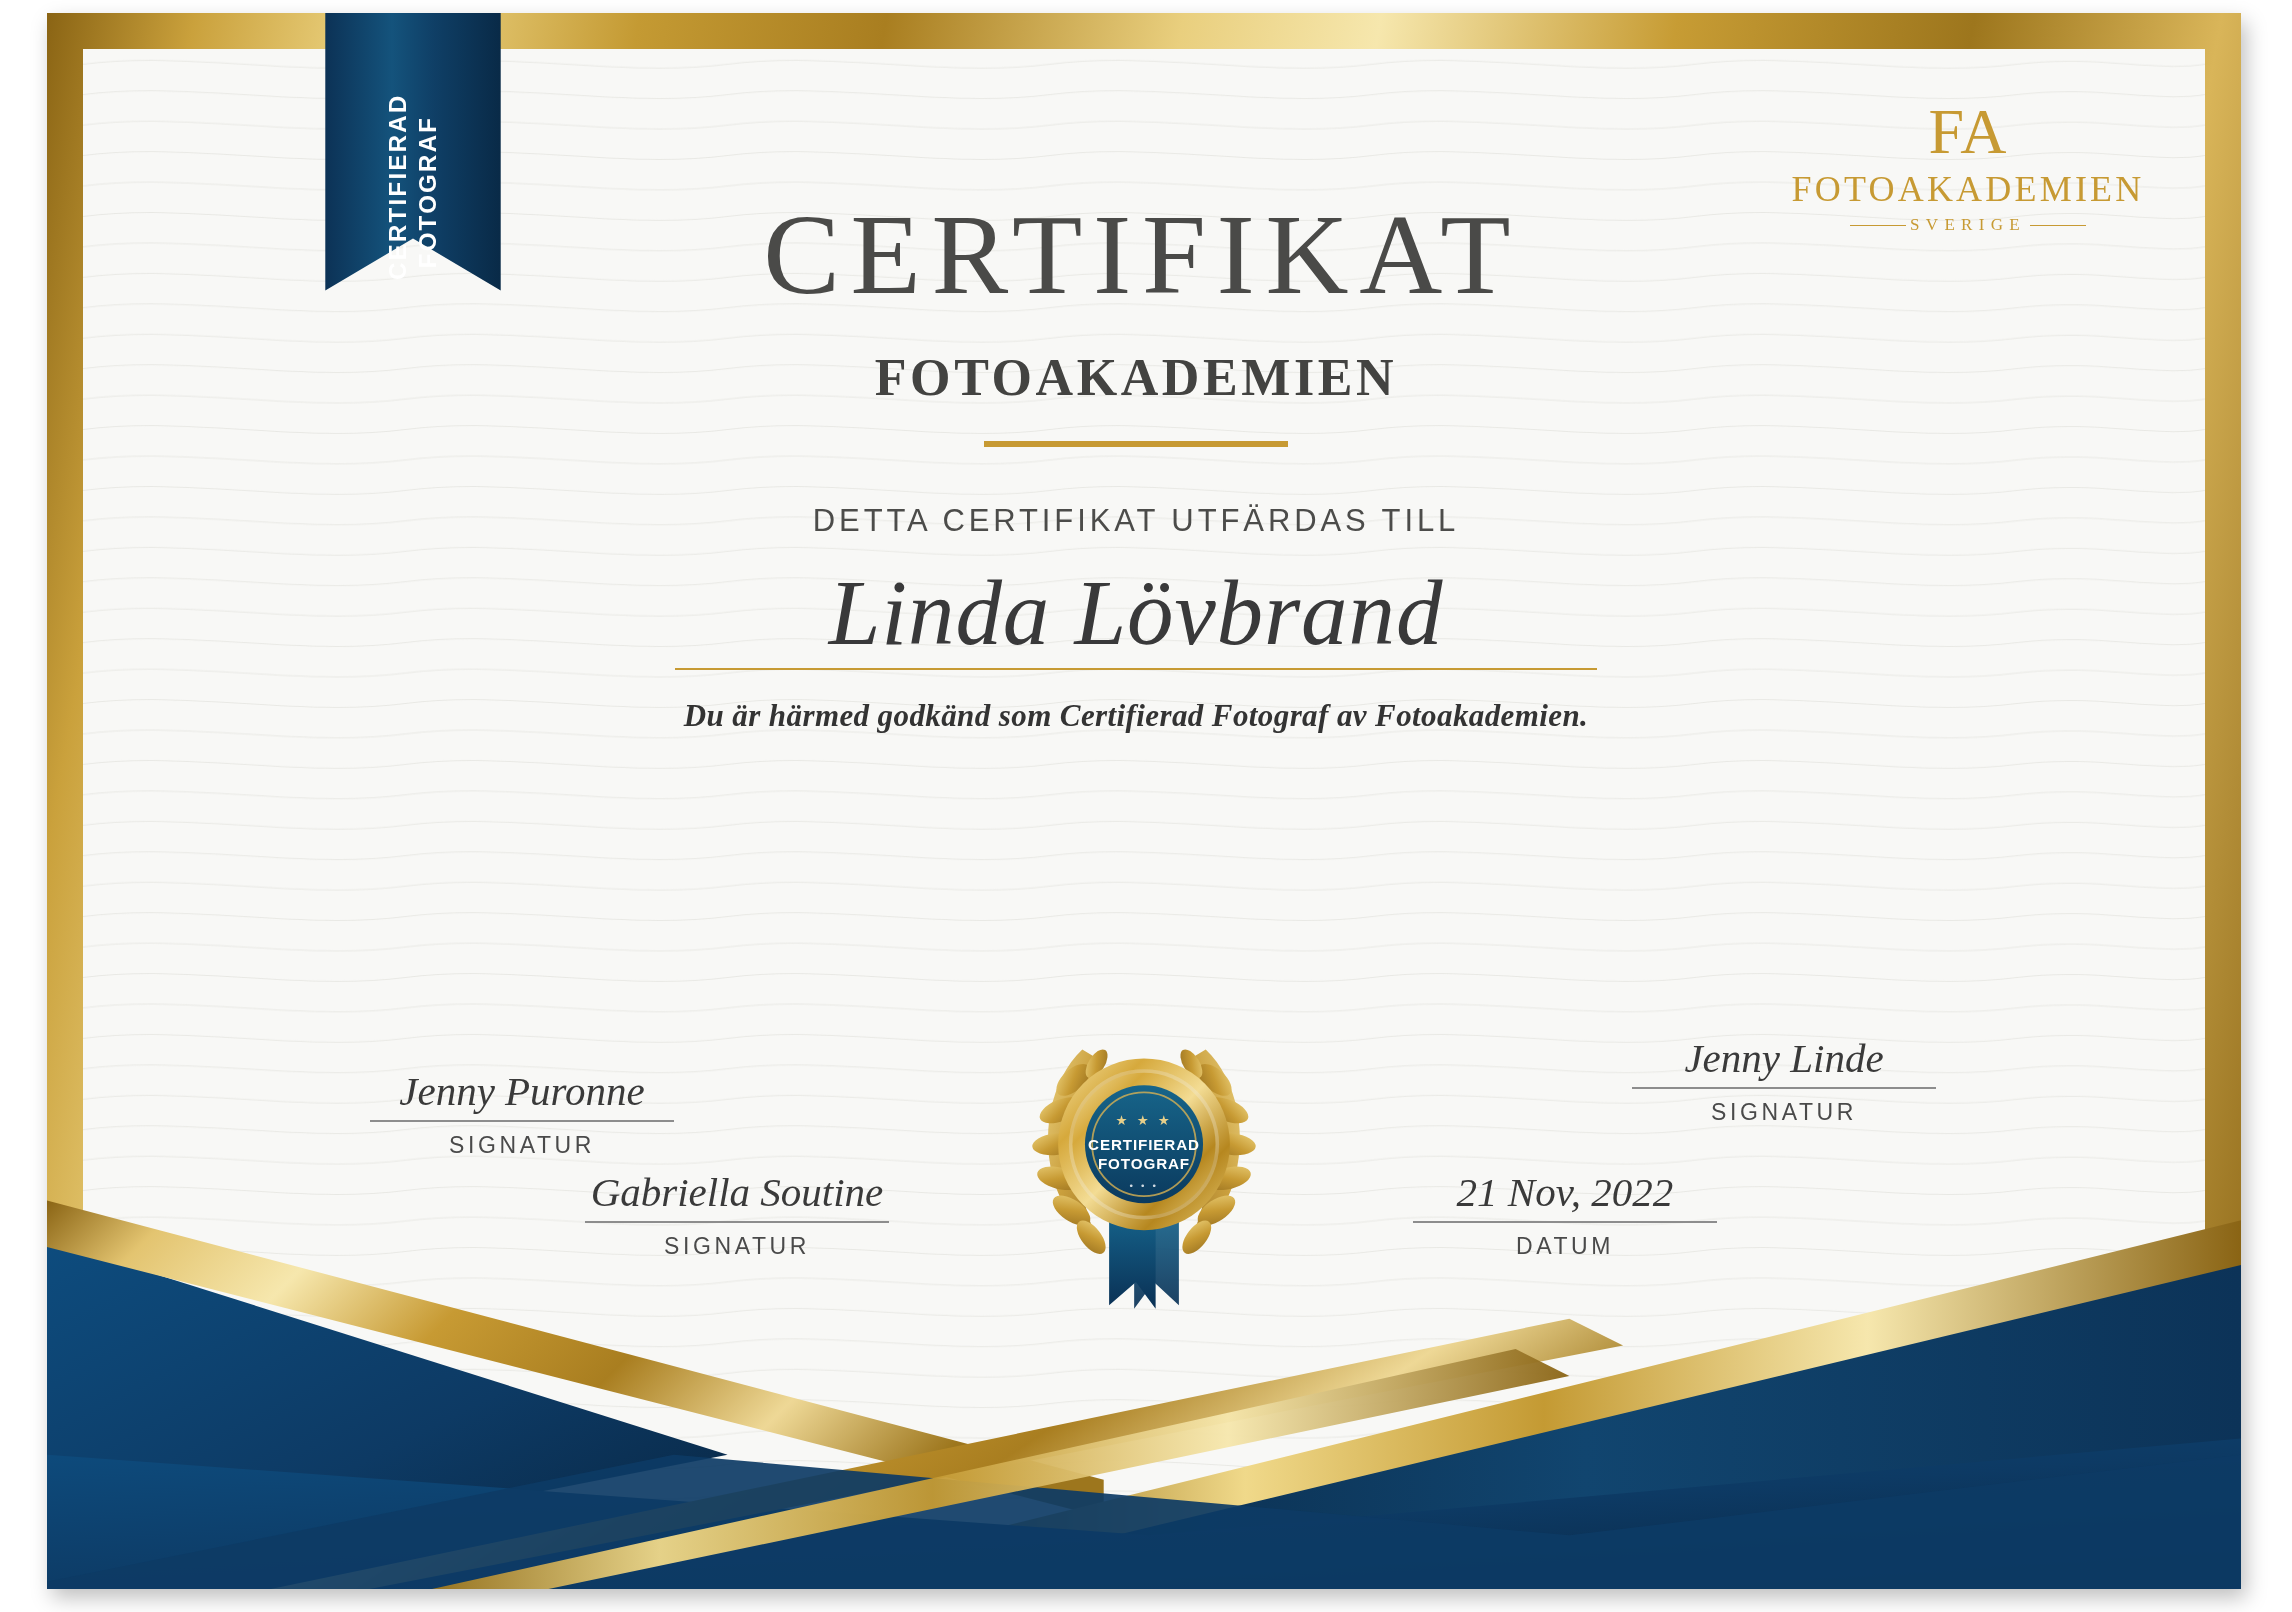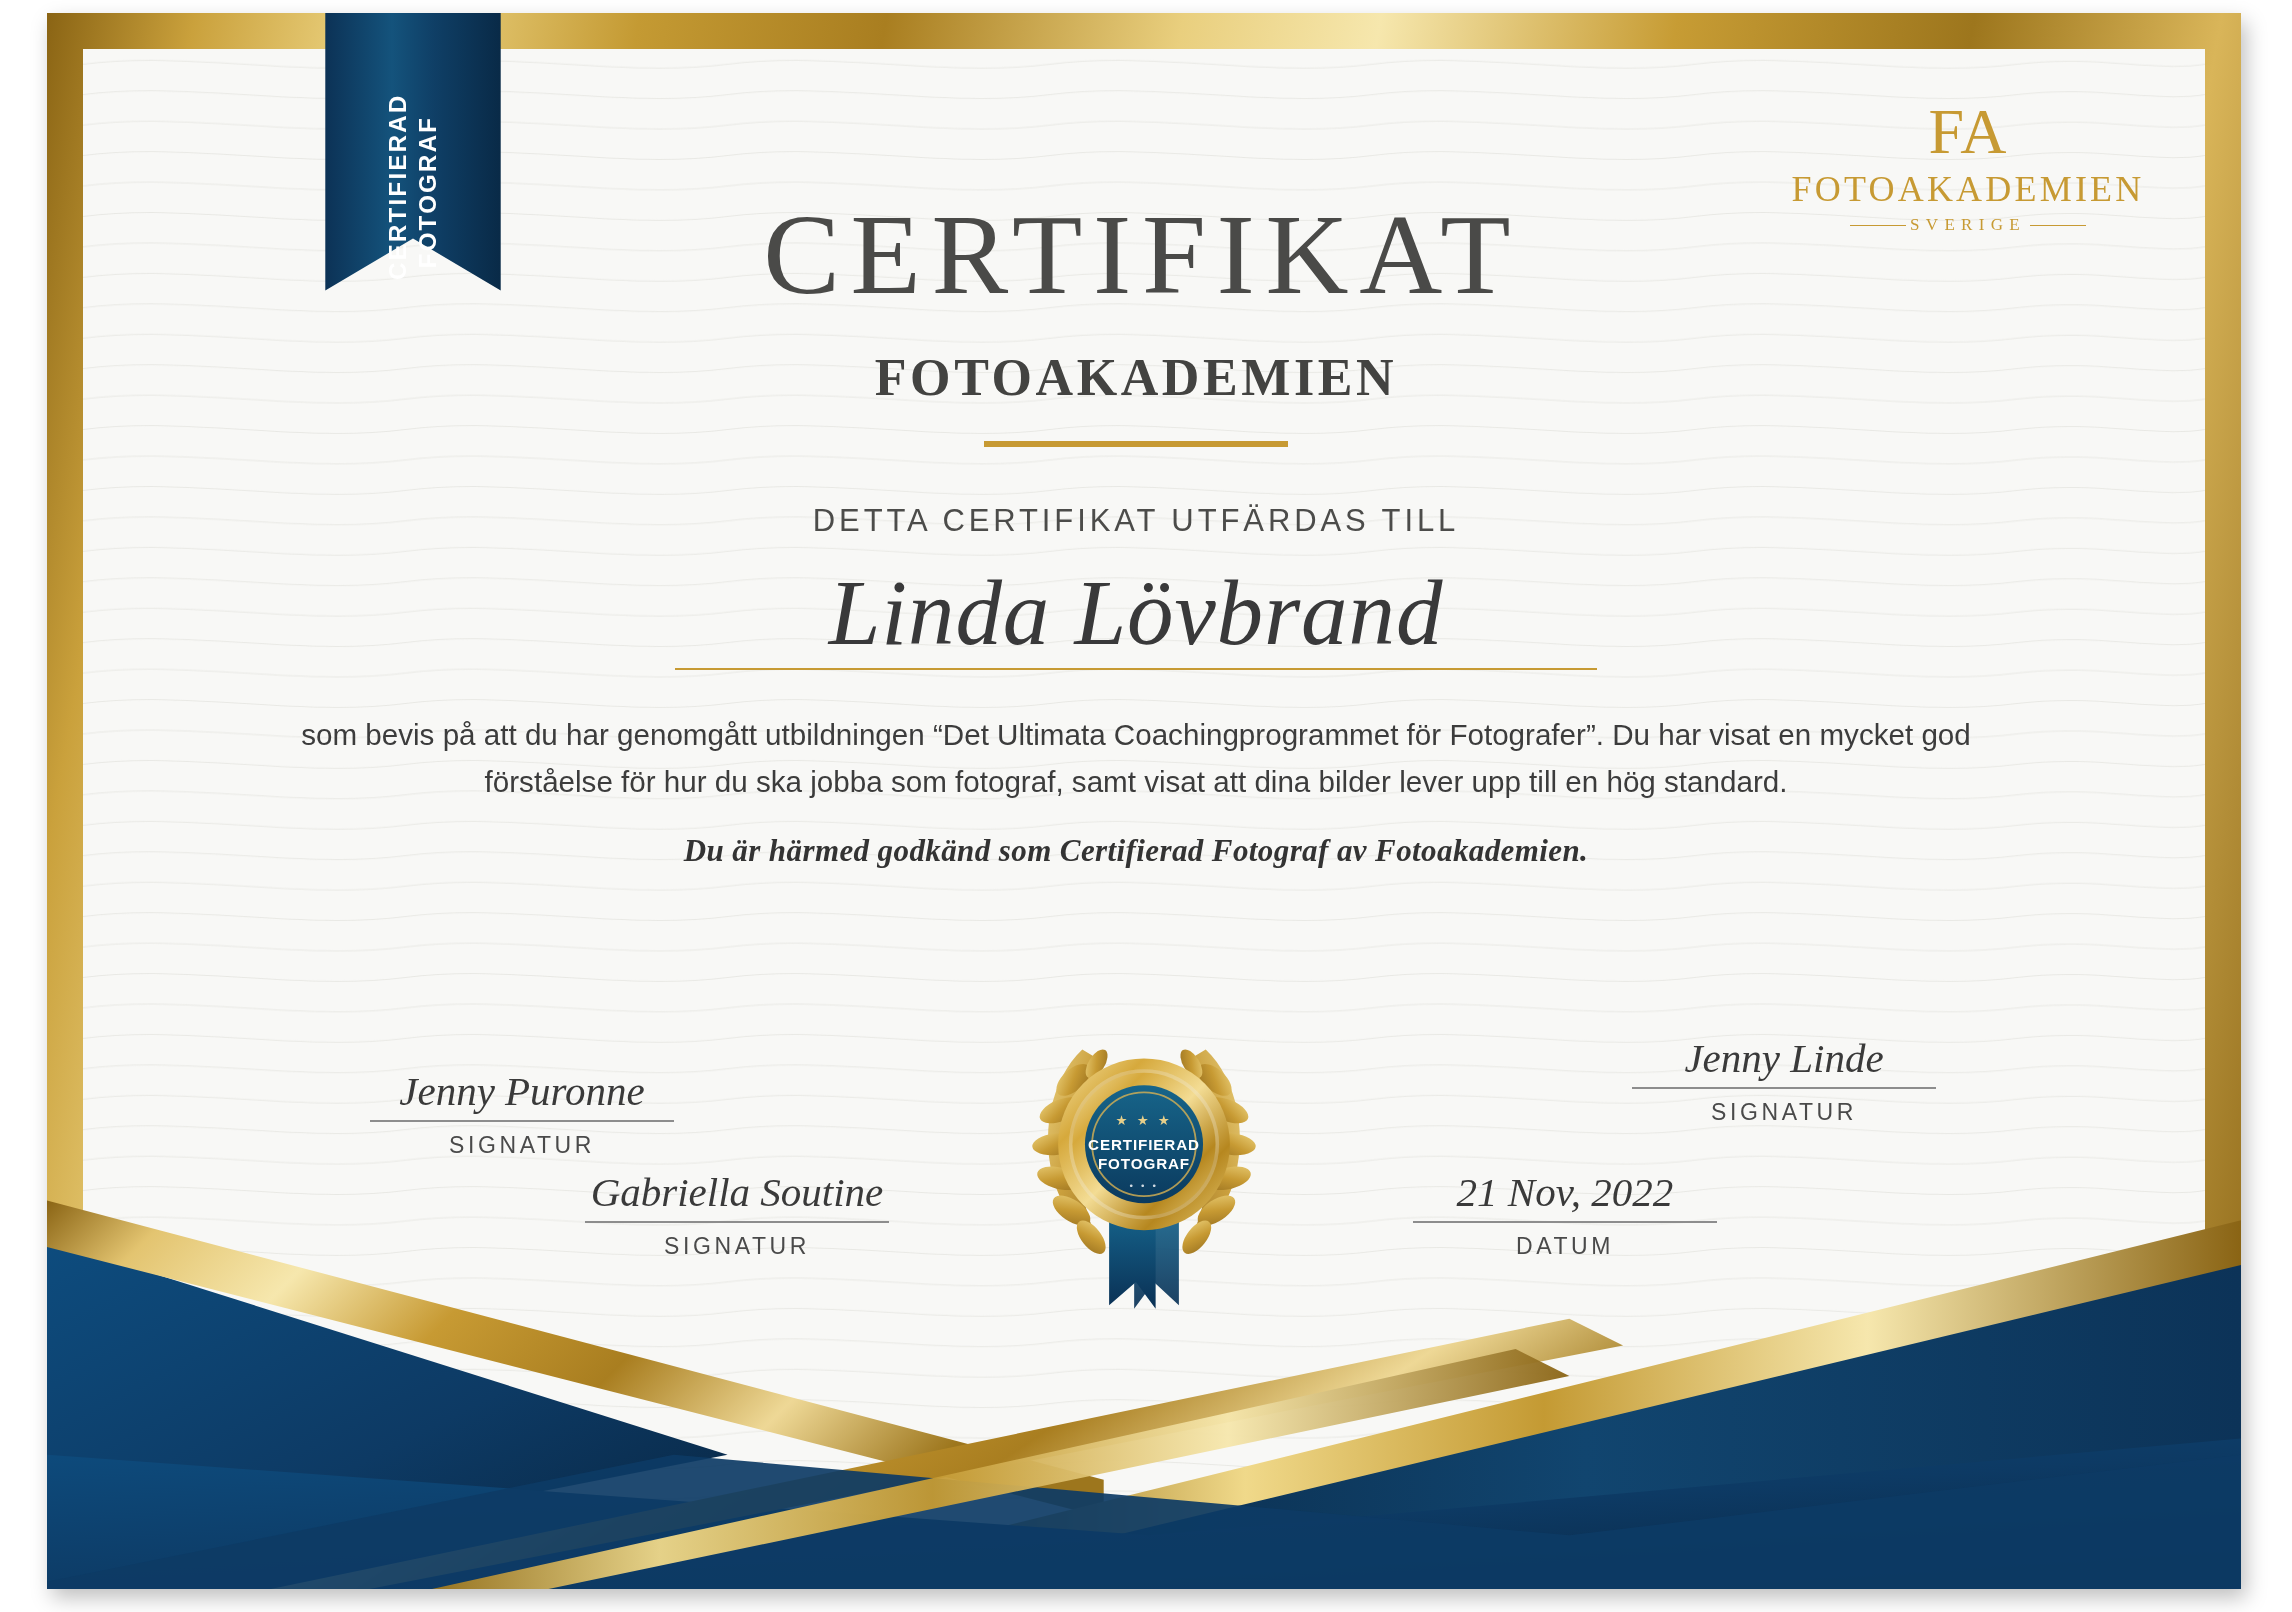--- a/index.html
+++ b/index.html
@@ -309,21 +309,20 @@
 
     <div class="content">
       <div class="title">CERTIFIKAT</div>
       <div class="subtitle">FOTOAKADEMIEN</div>
       <div class="divider"></div>
       <div class="issued-to">DETTA CERTIFIKAT UTFÄRDAS TILL</div>
       <div class="recipient-wrap">
         <div class="recipient">Linda Lövbrand</div>
         <div class="recipient-rule"></div>
       </div>
-      <div class="body-text">som bevis på att du har genomgått utbildningen “Det Ultimata Coachingprogrammet för Fotografer”. Du har visat en mycket god förståelse för hur du ska jobba som fotograf, samt visat att dina bilder lever upp till en hög standard.</div>
       <div class="closing-text">Du är härmed godkänd som Certifierad Fotograf av Fotoakademien.</div>
     </div>
 
     <div class="sig sig-left1">
       <div class="sig-name">Jenny Puronne</div>
       <div class="sig-rule"></div>
       <div class="sig-label">SIGNATUR</div>
     </div>
 
     <div class="sig sig-left2">

